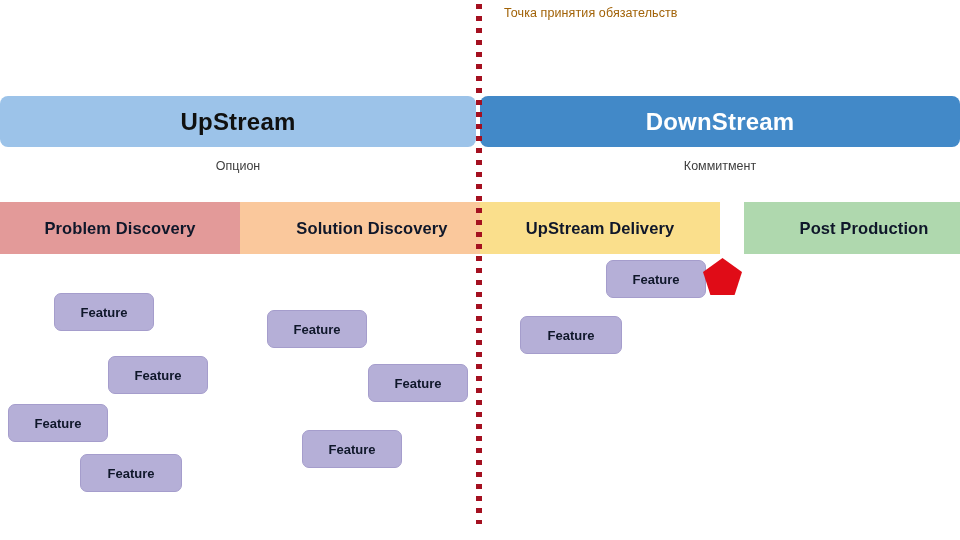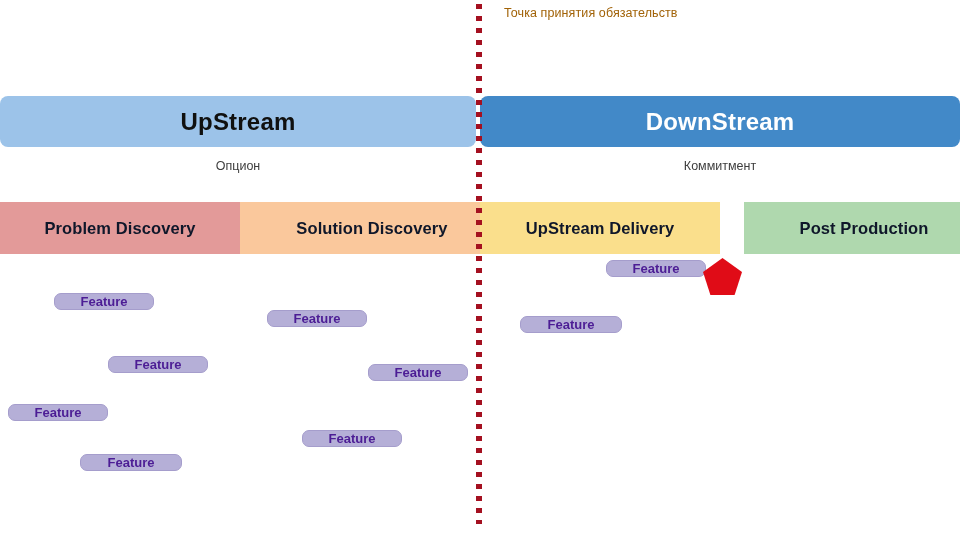--- a/index.html
+++ b/index.html
@@ -98,30 +98,30 @@
     font-size: 16.5px;
     font-weight: bold;
     color: #0f172a;
     letter-spacing: 0.1px;
     z-index: 10;
   }
 
   
   .feature-card {
     position: absolute;
-    height: 17px;
+    height: 38px;
     background: #B5AFD7;
     border: 1px solid #A59DCC;
     border-radius: 7px;
     display: flex;
     align-items: center;
     justify-content: center;
     font-size: 13px;
     font-weight: bold;
-    color: #4c1d95;
+    color: #0f172a;
     box-sizing: border-box;
     z-index: 20;
   }
 
   
   .pentagon-marker {
     position: absolute;
     width: 39px;
     height: 37px;
     background: #E00C17;

